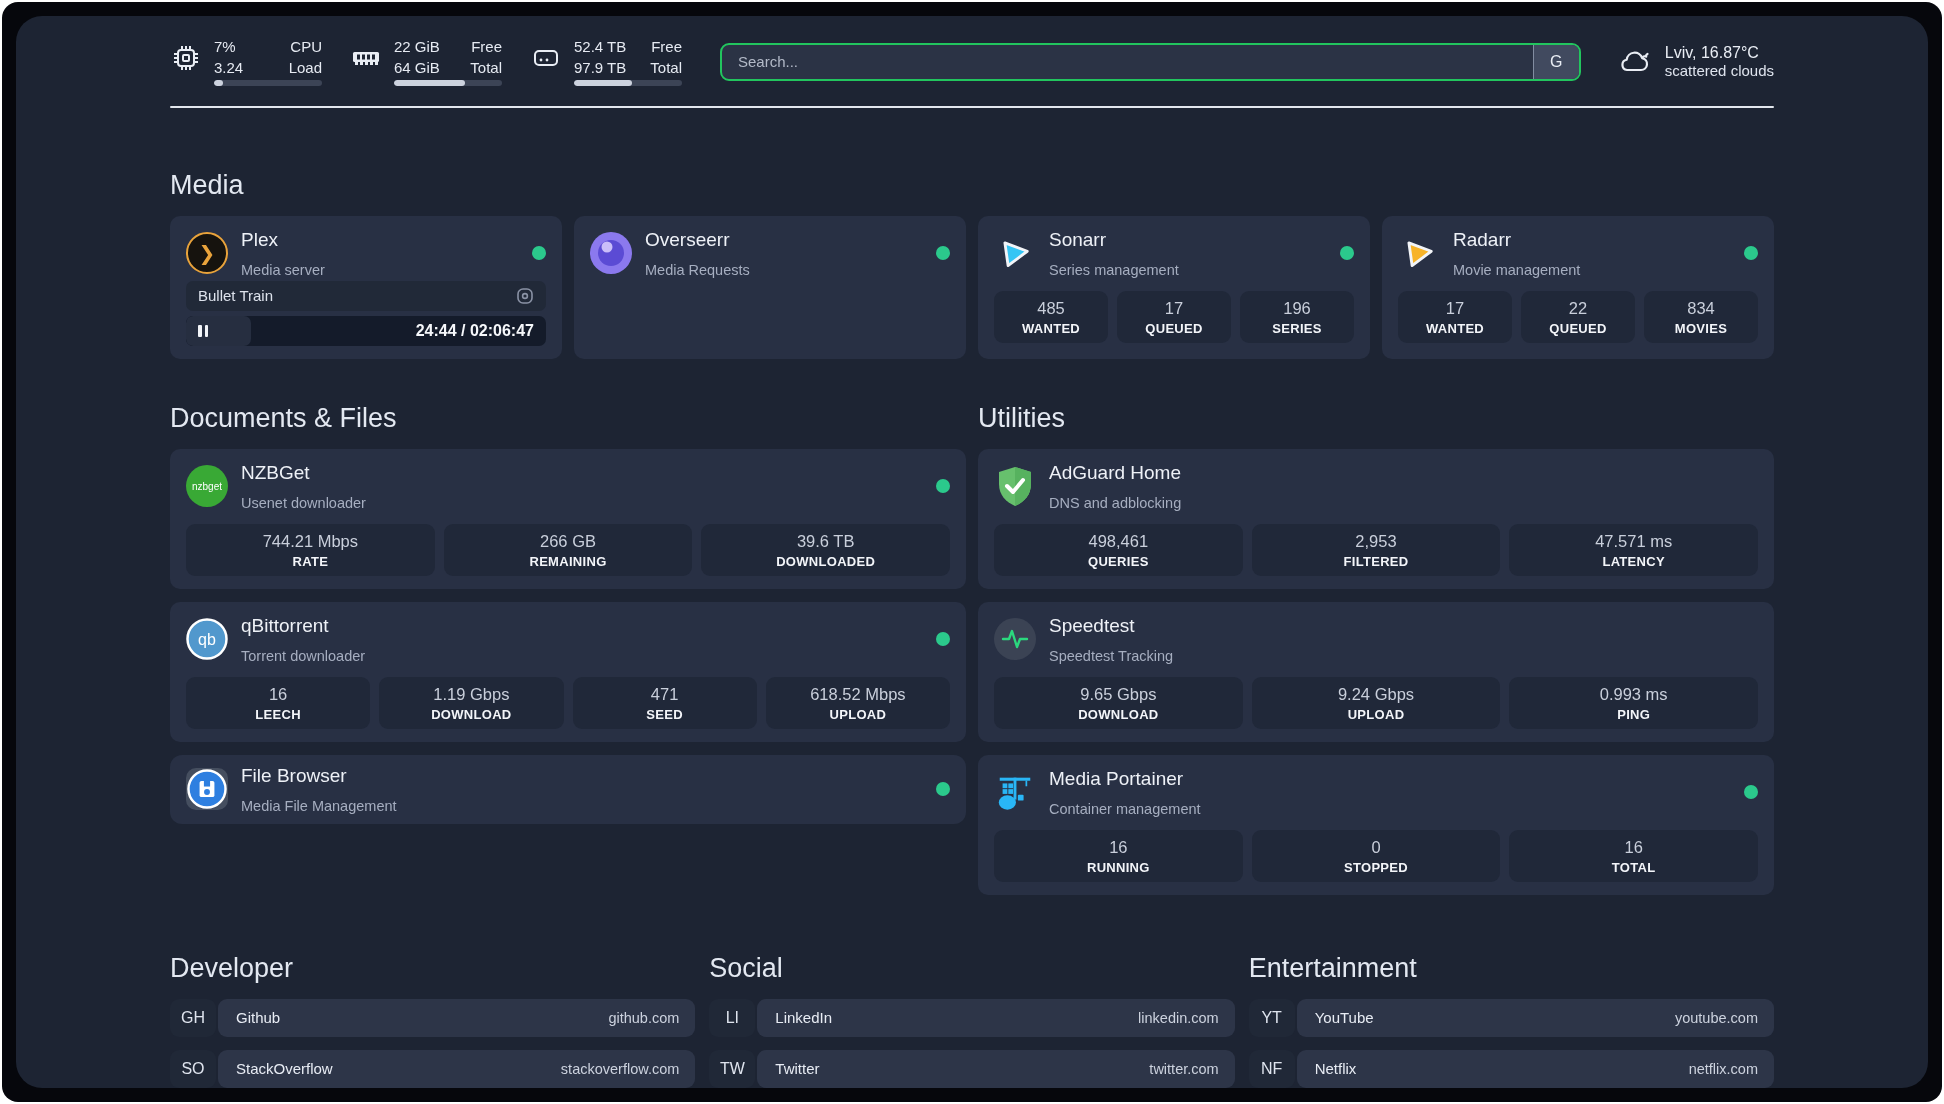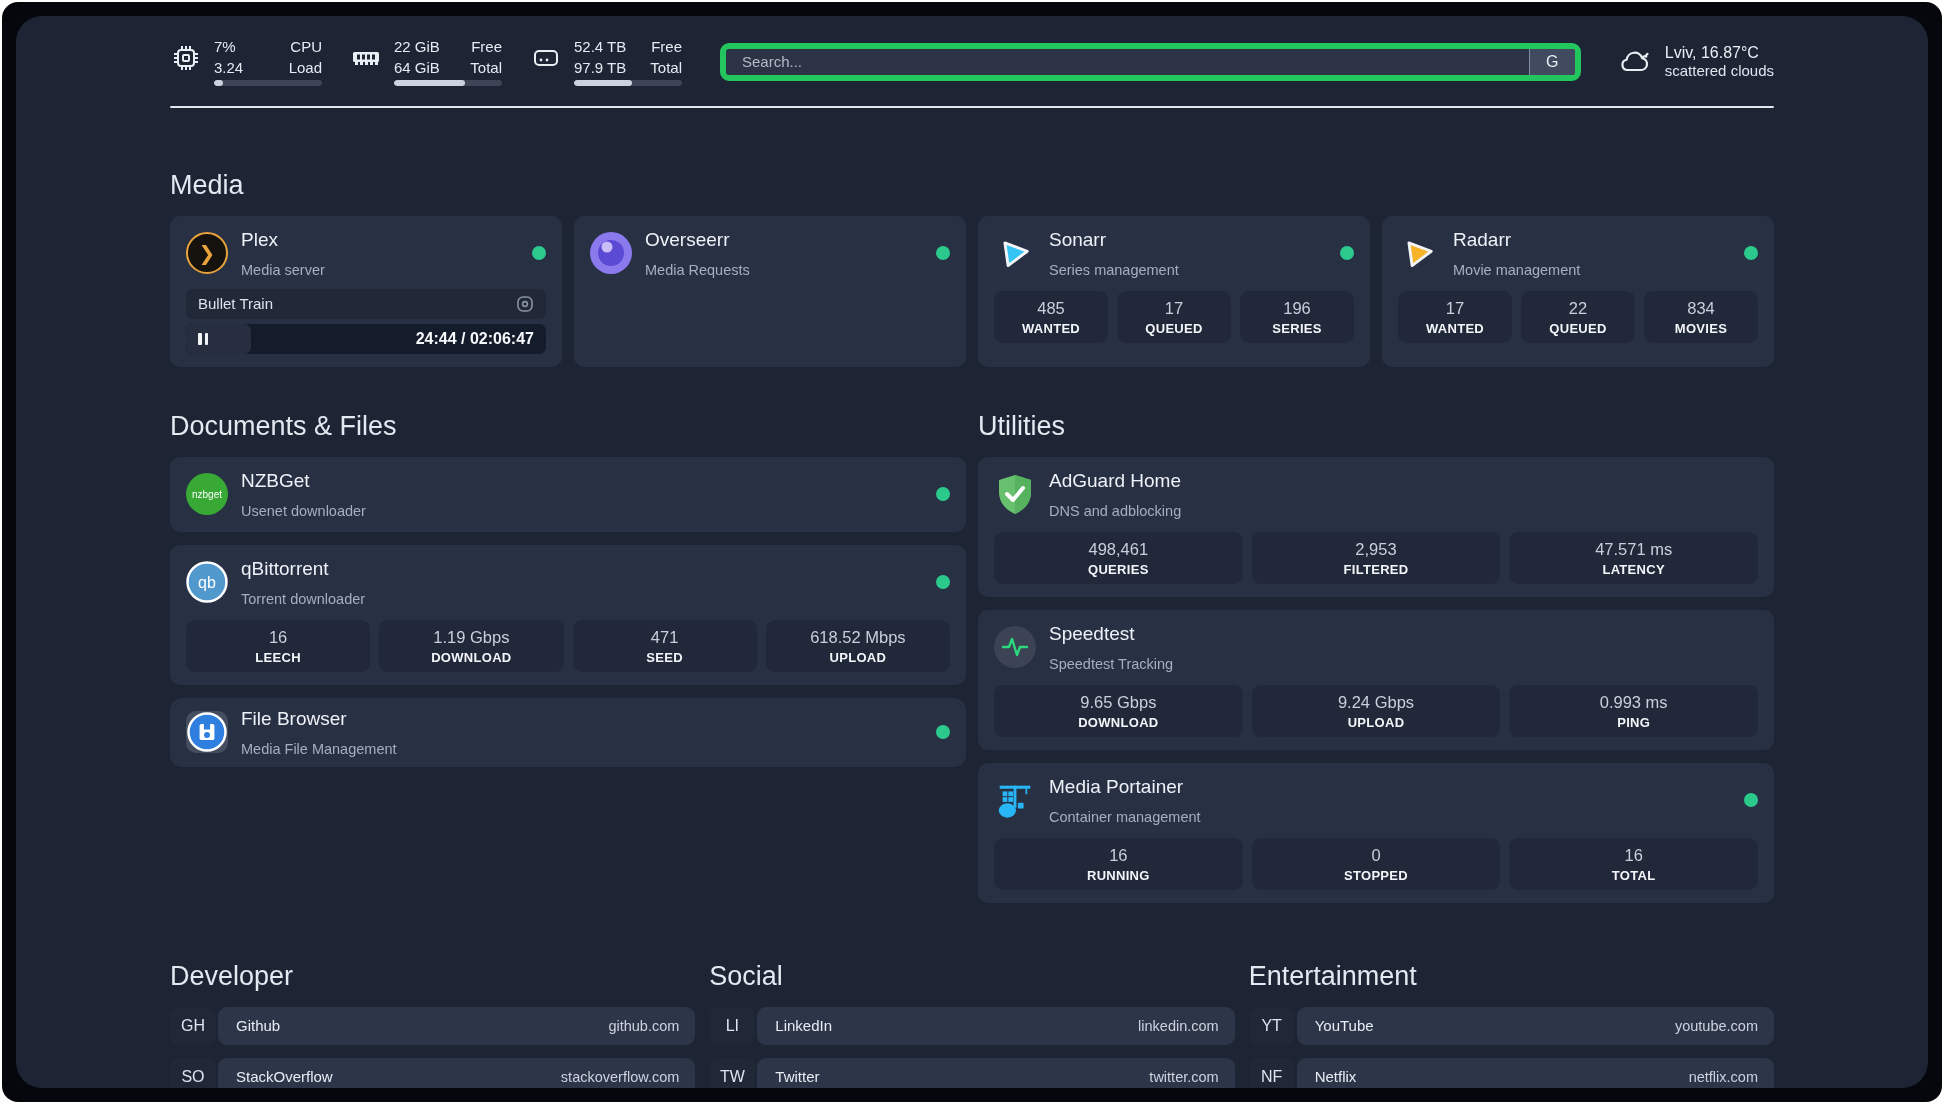--- a/index.html
+++ b/index.html
@@ -13,21 +13,21 @@
   .topbar { display:flex; align-items:center; }
   .monitors { display:flex; gap:28px; }
   .monitor { position:relative; display:flex; align-items:center; gap:12px; padding-bottom:14px; }
   .monitor .micon { width:32px; height:32px; color:#e9edf4; flex:0 0 auto; margin-bottom:-6px;}
   .mvals, .mlabels { display:flex; flex-direction:column; gap:2px; font-size:15px; color:#e6eaf2; line-height:1.25; margin-bottom:-6px;}
   .mvals { min-width:58px; }
   .mlabels { text-align:right; min-width:38px; }
   .mbar { position:absolute; left:44px; right:0; bottom:0; height:6px; border-radius:3px; background:#3c4456; overflow:hidden; min-width:92px;}
   .mbar .fill { height:100%; background:#ccd2de; border-radius:3px; }
 
-  .searchwrap { flex:1; margin-left:38px; height:38px; border:6px solid #22c55e; border-radius:9px;
+  .searchwrap { flex:1; margin-left:38px; height:38px; border:2px solid #22c55e; border-radius:9px;
     background:#2b3345; display:flex; align-items:stretch; overflow:hidden; }
   .searchwrap input { flex:1; background:transparent; border:none; outline:none; color:#dfe4ee;
     font-size:15px; padding:0 16px; font-family:inherit; }
   .searchwrap input::placeholder { color:#b3bac8; }
   .search-engine { width:46px; background:#414a5f; border-left:1px solid #828da1; display:flex;
     align-items:center; justify-content:center; color:#e9edf4; font-size:16px; cursor:pointer; }
 
   .weather { display:flex; gap:12px; margin-left:36px; color:#e9edf4; }
   .weather .wicon { width:36px; height:36px; }
   .weather .wl1 { font-size:16px; }
@@ -51,21 +51,21 @@
   .title { font-size:19px; font-weight:500; color:#eef1f7; }
   .subtitle { font-size:14.5px; color:#a6aec0; }
   .dot { width:14px; height:14px; border-radius:50%; background:var(--accent-green,#2bc98c); margin-left:auto; flex:0 0 auto; }
 
   .stats { display:flex; gap:9px; margin-top:13px; }
   .stat { flex:1; background:#202839; border-radius:9px; text-align:center; padding:8px 4px 7px; }
   .stat .v { font-size:16.5px; color:#c9cfdb; margin-bottom:3px; }
   .stat .l { font-size:13px; font-weight:700; color:#f3f5f9; letter-spacing:.3px; }
 
   
-  .player { margin-top:11px; }
+  .player { margin-top:3px; }
   .p-row1 { background:#212938; border-radius:7px; padding:6px 12px; display:flex; align-items:center;
     font-size:15px; color:#dde2ec; }
   .p-row1 .np-icon { margin-left:auto; width:18px; height:18px; color:#8a92a5; }
   .p-row2 { margin-top:5px; background:#141b2a; border-radius:7px; height:30px; position:relative;
     display:flex; align-items:center; overflow:hidden; }
   .p-fill { height:100%; border-radius:7px; background:#262e40; display:flex; align-items:center; padding-left:12px; }
   .pause-btn { display:flex; gap:3px; cursor:pointer; }
   .pause-btn i { display:block; width:3.5px; height:12px; background:#f2f4f8; border-radius:1px; }
   .p-time { position:absolute; right:12px; font-size:16px; font-weight:700; color:#f6f8fb; }
 
@@ -316,20 +316,34 @@
                 <circle cx="21" cy="21" r="21" fill="var(--nzbget-green,#39a935)"></circle>
                 <text x="21" y="25" text-anchor="middle" font-size="10" fill="#ffffff" font-family="Liberation Sans, sans-serif">nzbget</text>
               </svg>
             </span>
             <div class="titles">
               <div class="title">NZBGet</div>
               <div class="subtitle">Usenet downloader</div>
             </div>
             <span class="dot"></span>
           </div>
+          <div class="stats">
+            <div class="stat">
+              <div class="v">744.21 Mbps</div>
+                    <div class="l">RATE</div>
+            </div>
+            <div class="stat">
+              <div class="v">266 GB</div>
+                    <div class="l">REMAINING</div>
+            </div>
+            <div class="stat">
+              <div class="v">39.6 TB</div>
+                    <div class="l">DOWNLOADED</div>
+            </div>
+          </div>
         </div>
 
         <div class="card">
           <div class="card-head">
             <span class="appicon">
               <svg viewBox="0 0 42 42">
                 <circle cx="21" cy="21" r="19.5" fill="var(--qbittorrent-blue,#5198cd)" stroke="#ffffff" stroke-width="2.5"></circle>
                 <text x="21" y="27" text-anchor="middle" font-size="16" fill="#ffffff" font-family="Liberation Sans, sans-serif">qb</text>
               </svg>
             </span>

